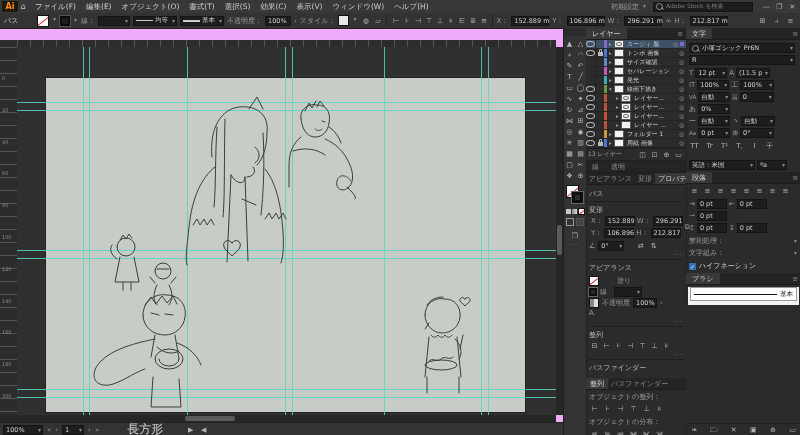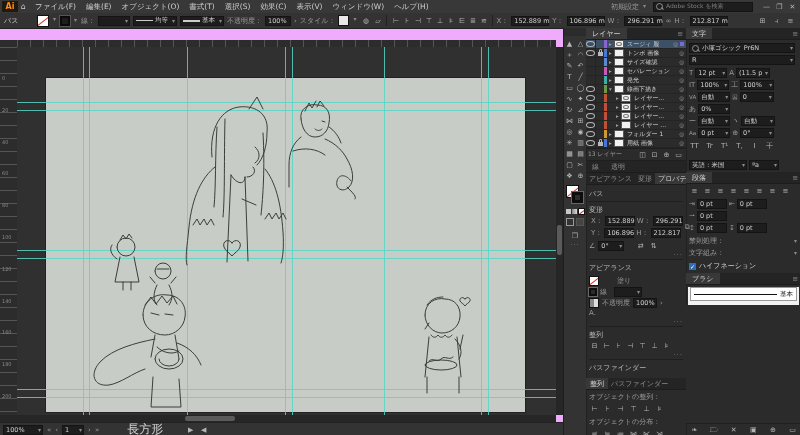--- a/index.html
+++ b/index.html
@@ -634,21 +634,21 @@
         </div>
         <div class="f" style="gap:4px;margin-bottom:9px">
             <span class="icon ">TT</span>
             <span class="icon ">Tr</span>
             <span class="icon ">T¹</span>
             <span class="icon ">T,</span>
             <span class="icon ">I</span>
             <span class="icon ">干</span>
           </div>
         <div class="f" style="gap:2px">
-          <span class="field dd" style="width:58px">英語：米国</span>
+          <span class="field dd" style="width:66px">英語：米国</span>
           <span class="field dd" style="width:30px">ªa</span>
         </div>
       </div>
 
       <div class="f panelstrip" style="height:11px">
         <span class="ptab active">段落</span>
         <span class="burger">≡</span>
       </div>
       <div style="padding:2px 3px">
         <div class="f" style="gap:2px;margin-bottom:3px">

